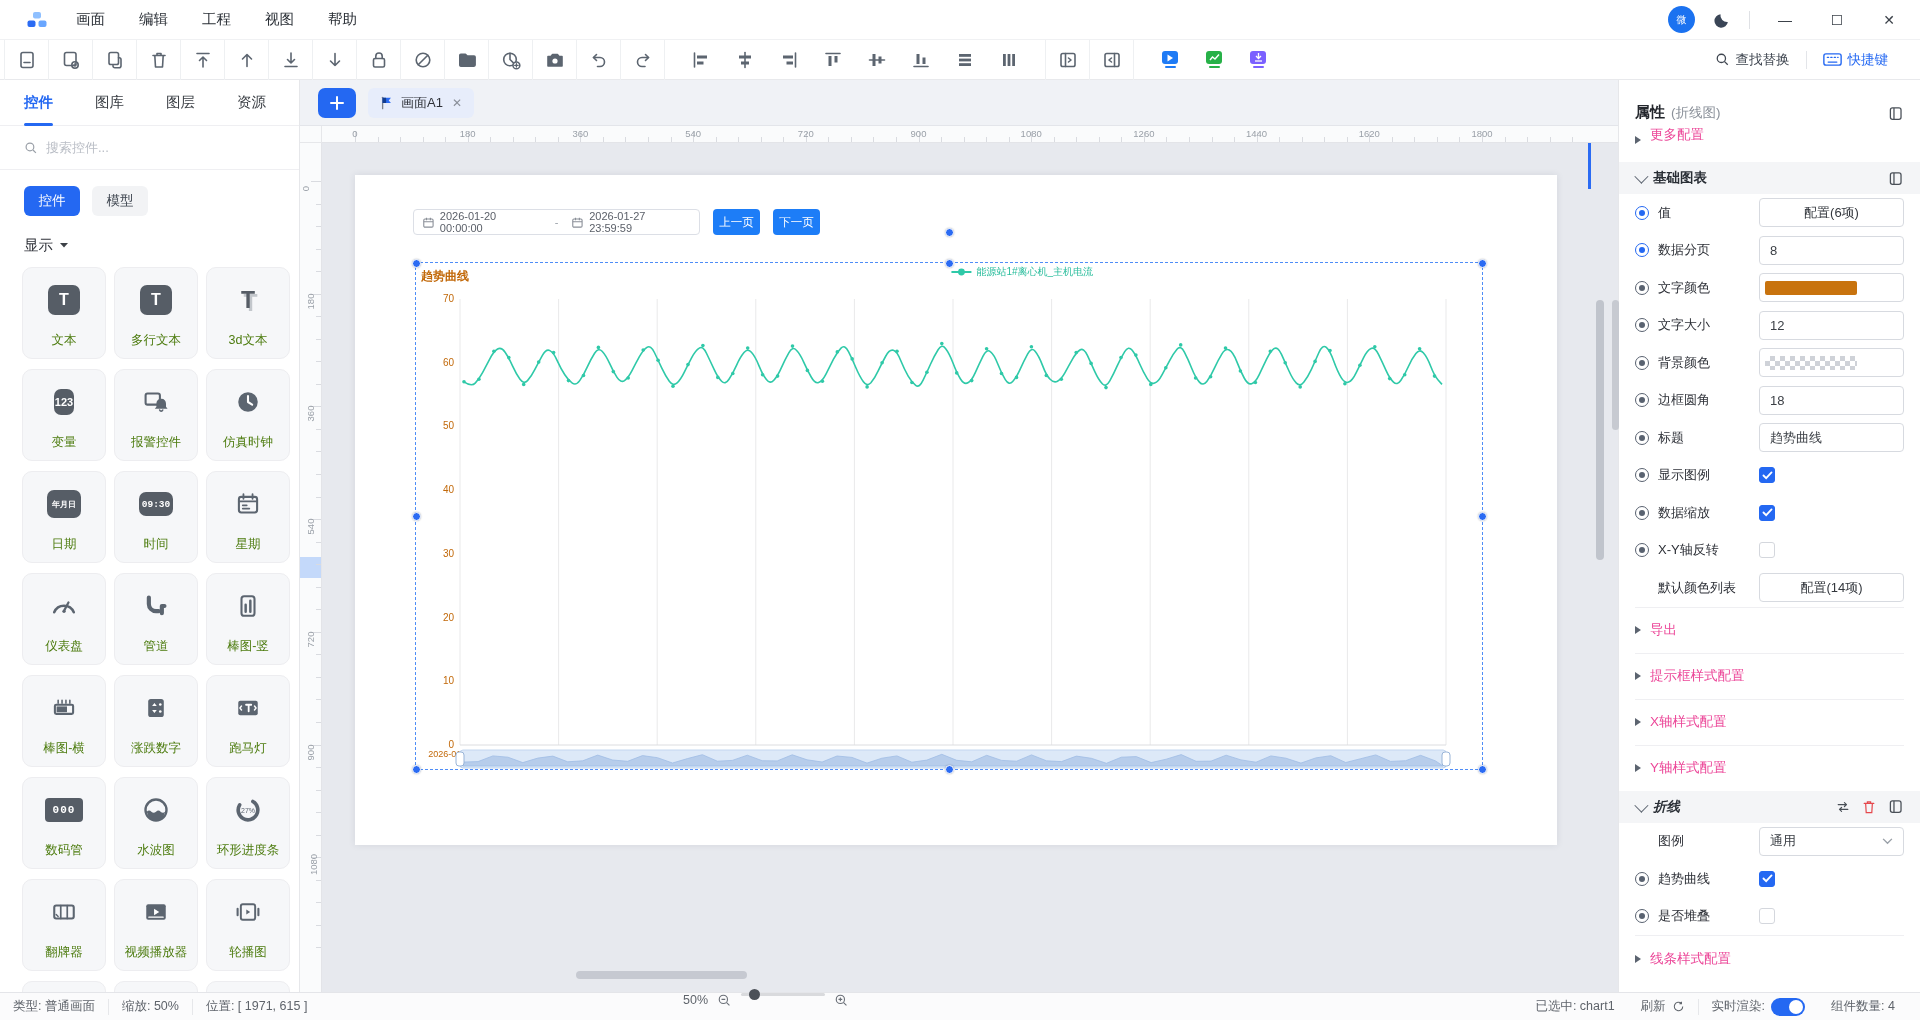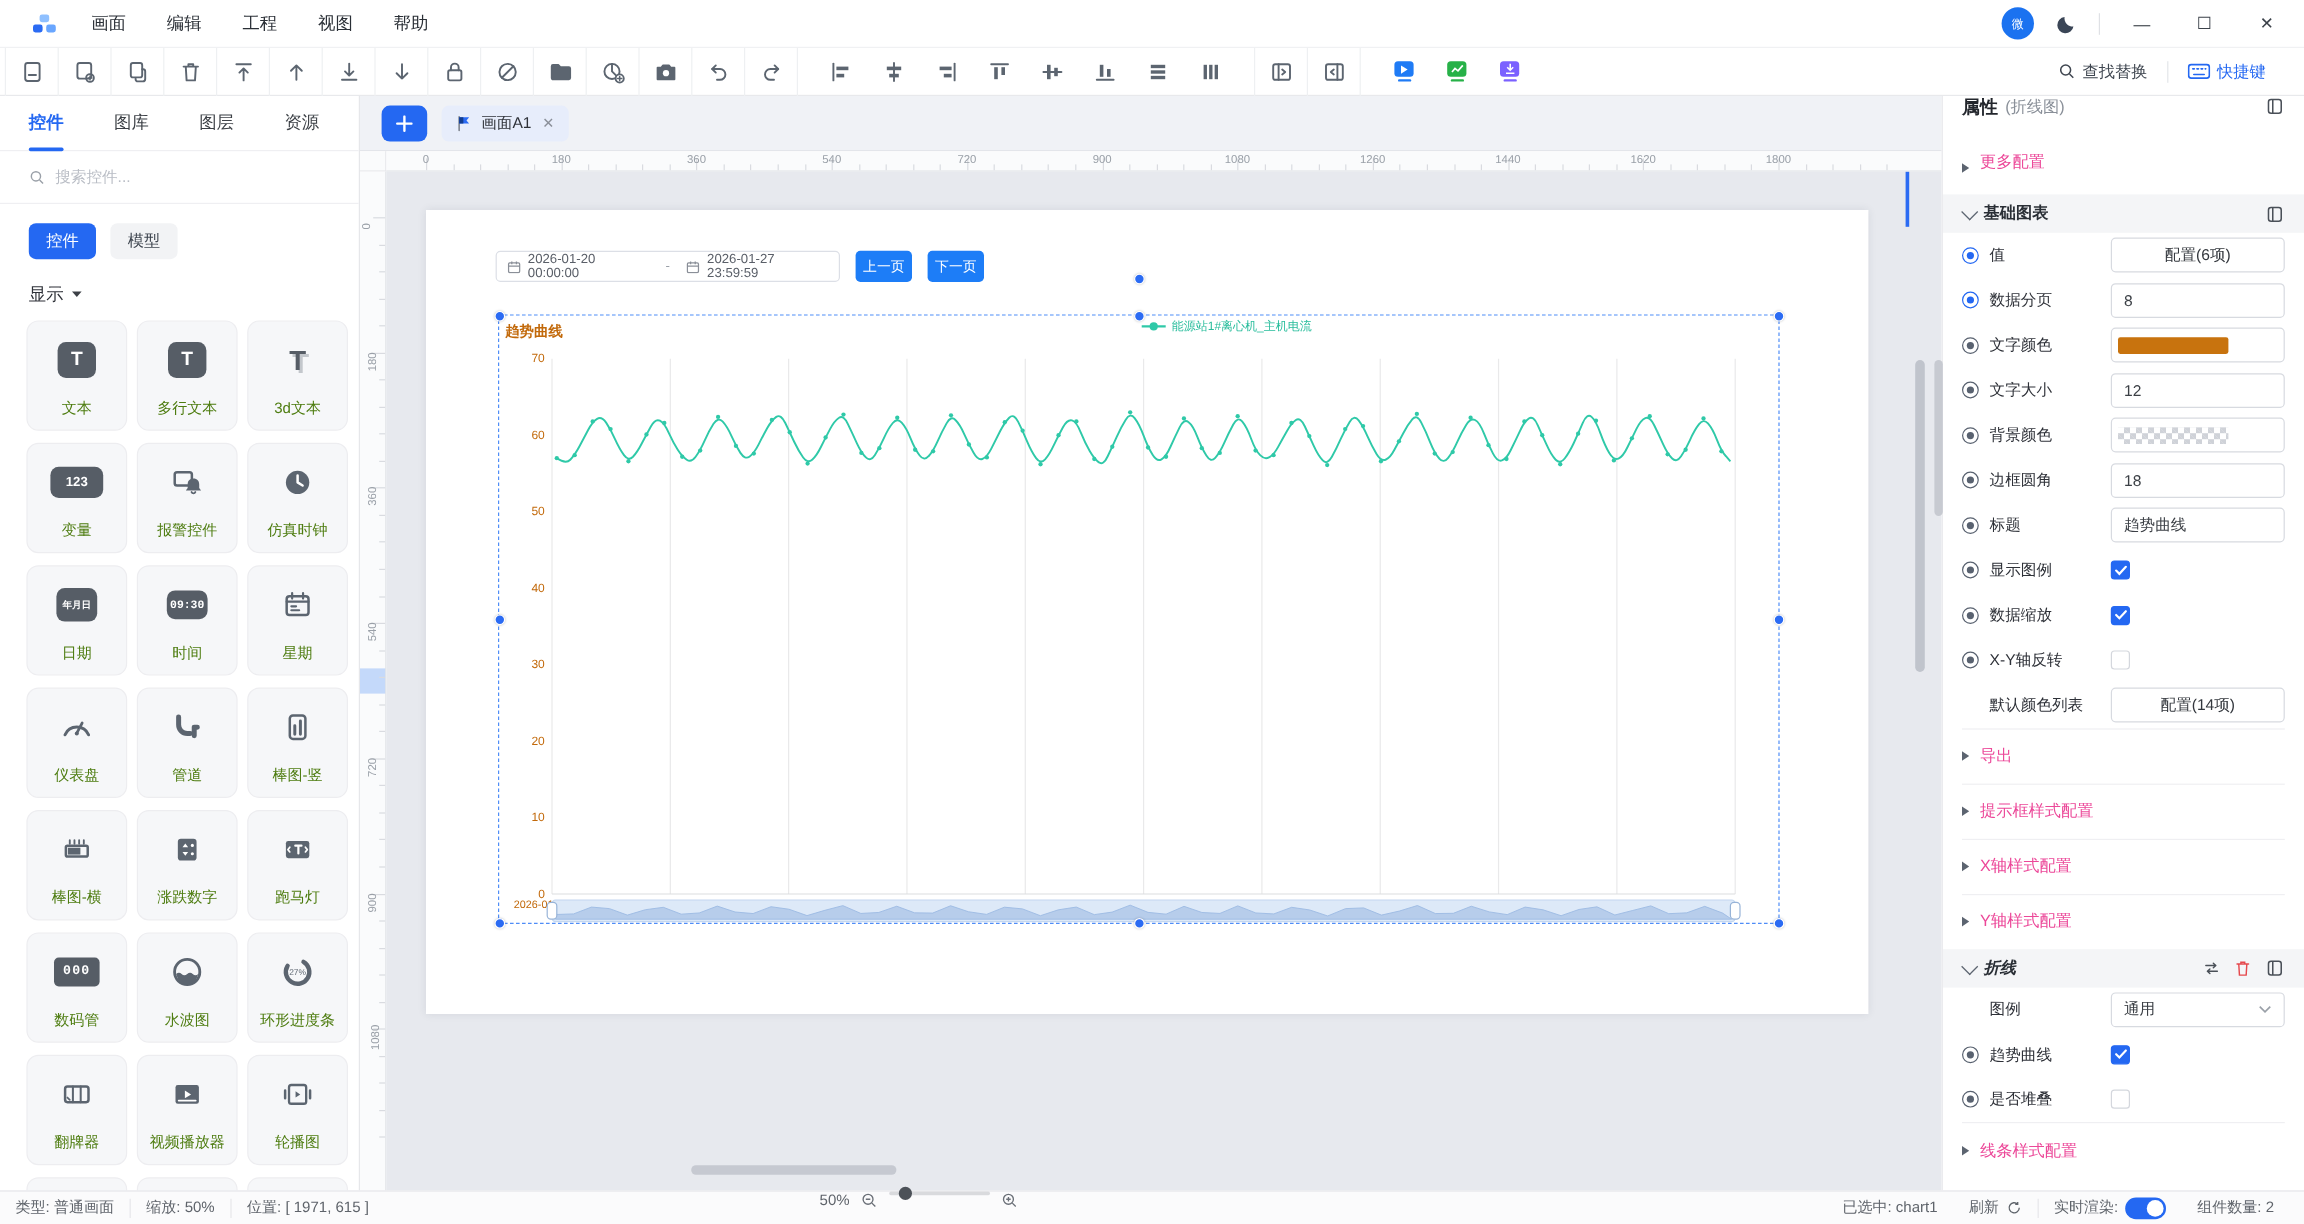--- a/index.html
+++ b/index.html
@@ -73,21 +73,21 @@
   #date-row{position:absolute;left:58px;top:34px;height:26px;display:flex;align-items:center;gap:13px}
   #date-range{width:287px;height:26px;border:1px solid #dcdfe6;border-radius:4px;background:#fff;display:flex;align-items:center;font-size:11px;color:#5a5f68;padding:0 9px;gap:6px}
   .pg-btn{width:47px;height:26px;background:#1d7df7;border-radius:4px;color:#fff;font-size:11.5px;display:flex;align-items:center;justify-content:center}
   #sel{position:absolute;left:61px;top:88px;width:1066px;height:506px;outline:1px dashed #4f8df7}
   .handle{position:absolute;width:9px;height:9px;border-radius:50%;background:#2b6bf3;border:1.5px solid #fff;box-shadow:0 0 2px rgba(0,0,0,.25)}
   #chart-title{position:absolute;left:5px;top:5px;font-size:12px;font-weight:bold;color:#c2690a}
   #legend{position:absolute;left:50%;top:2px;transform:translateX(1%);display:flex;align-items:center;gap:4px;font-size:10px;color:#29bd9c}
 
   
   #right-panel{position:absolute;left:1618px;top:80px;width:302px;bottom:28px;background:#fff;border-left:1px solid #e6e7ea}
-  #rp-header{height:42px;display:flex;align-items:flex-start;padding:0 16px;gap:6px}
+  #rp-header{height:42px;display:flex;align-items:flex-end;padding:0 16px;gap:6px}
   #rp-title{font-size:15px;font-weight:bold;color:#23262c}
   #rp-type{font-size:13.5px;color:#8a9099}
   #rp-body{position:absolute;left:0;top:42px;right:0;bottom:0;overflow:hidden;padding:0 16px}
   .rp-section{height:32px;margin:0 -16px;background:#f4f5f7;display:flex;align-items:center;padding:0 16px;gap:8px;font-size:13.5px;font-weight:bold;color:#2a2f36}
   .rp-sec-icons{margin-left:auto;display:flex;align-items:center;gap:10px}
   .prop-row{height:37.5px;display:flex;align-items:center;position:relative}
   .prop-label{font-size:13px;color:#2e3138;margin-left:9px}
   .prop-ctrl{margin-left:auto;width:145px}
   .ctrl-box{width:145px;height:29px;border:1px solid #d7dae0;border-radius:4px;background:#fff;font-size:13px;color:#3c4046;display:flex;align-items:center;padding:0 10px}
   .ctrl-btn{justify-content:center;color:#33373d}
@@ -450,21 +450,21 @@
         <div class="w-label">多行文本</div>
       </div>
       <div class="widget-card">
         <div class="w-ico" style="justify-content: center; display: flex;">
           <div style="font-weight:bold;font-size:23px;color:#565d66;text-shadow:2.5px 2.5px 0 #c3c7cc">T</div>
         </div>
         <div class="w-label">3d文本</div>
       </div>
       <div class="widget-card">
         <div class="w-ico" style="justify-content: center; display: flex;">
-          <div class="badge" style="width:44px;height:26px;font-size:11px">123</div>
+          <div class="badge" style="width:20px;height:26px;font-size:11px">123</div>
         </div>
         <div class="w-label">变量</div>
       </div>
       <div class="widget-card">
         <div class="w-ico" style="justify-content: center; display: flex;">
           <svg width="26" height="26" viewBox="0 0 20 20" fill="none" stroke="#5c6570" stroke-width="1.6" stroke-linecap="round" stroke-linejoin="round">
             <rect x="2" y="3.5" width="11" height="8.5" rx="1.5"></rect>
             <path d="M14 7.5c-2.4 0-3.7 1.6-3.7 3.9v2.2l-1.2 1.6h9.8l-1.2-1.6v-2.2c0-2.3-1.3-3.9-3.7-3.9z" fill="#5c6570" stroke="none"></path>
             <path d="M12.8 16.2a1.3 1.3 0 002.4 0" stroke-width="1.2"></path>
           </svg>
@@ -1141,15 +1141,15 @@
       <svg width="13" height="13" viewBox="0 0 20 20">
           <path d="M16.5 10a6.5 6.5 0 11-2-4.7M14.5 2.5v3.2h-3.2" fill="none" stroke="#5f646b" stroke-width="1.7"></path>
         </svg>
     </div>
     <div class="sb-item noborder">
       <span>实时渲染:</span>
       <div class="toggle">
           <i></i>
         </div>
     </div>
-    <div class="sb-item noborder">组件数量: 2</div>
+    <div class="sb-item noborder">组件数量: 4</div>
   </div>
 </div>
 
 </body></html>

